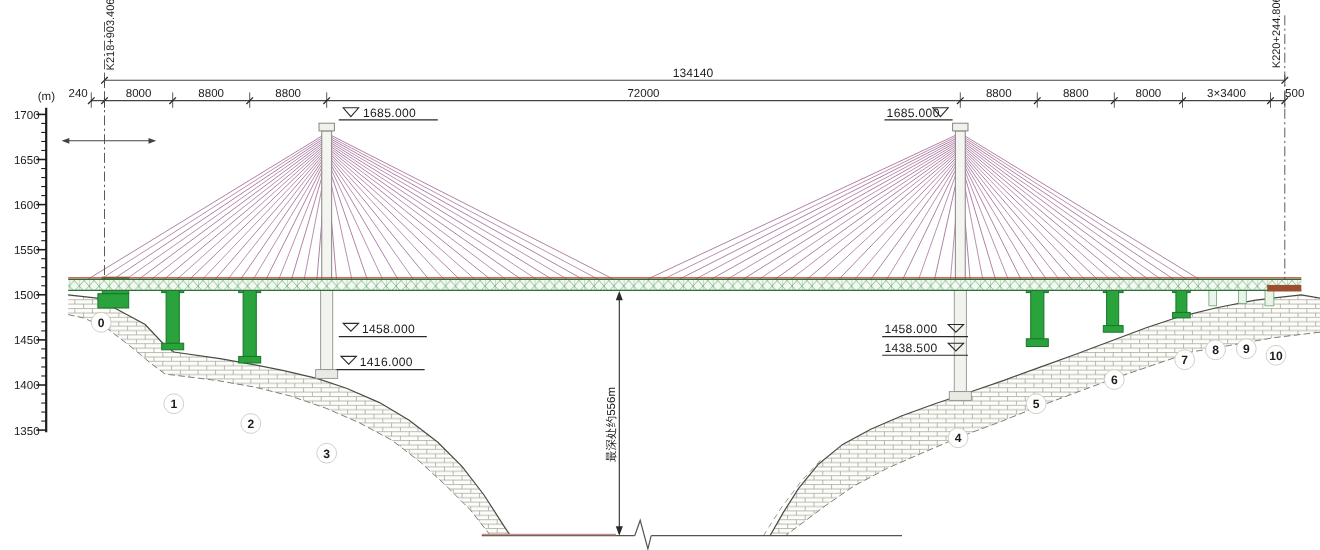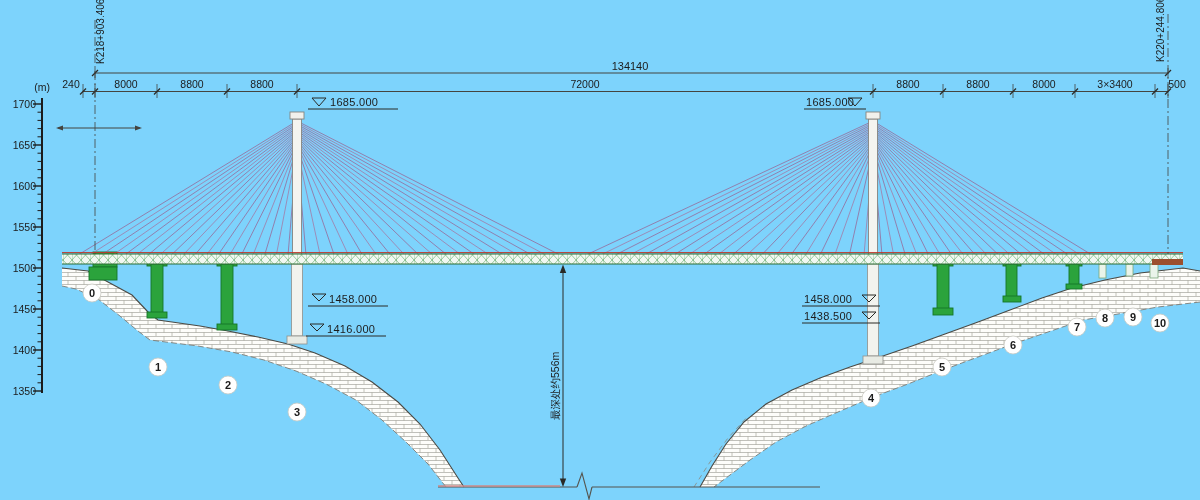--- a/index.html
+++ b/index.html
@@ -1,16 +1,16 @@
 <!DOCTYPE html>
 <html><head>
 <meta charset="utf-8">
 <style>
   html,body{margin:0;padding:0;background:#e8e8e4;}
-  .stage{position:relative;width:1200px;height:500px;background:#7dd3fc;overflow:hidden;
+  .stage{position:relative;width:1200px;height:500px;background:#ffffff;overflow:hidden;
          font-family:"Liberation Sans", sans-serif;}
   svg{position:absolute;left:0;top:0;}
   svg text{font-family:"Liberation Sans", sans-serif;fill:#1c1c1c;}
   .dim{font-size:10.5px;}
   .dimbig{font-size:11px;}
   .scale-lbl{font-size:10.5px;}
   .elev{font-size:11px;letter-spacing:0.3px;}
   .station{font-size:10px;}
   .pier-num{font-size:11px;font-weight:600;}
   .depth{font-size:10.5px;}

